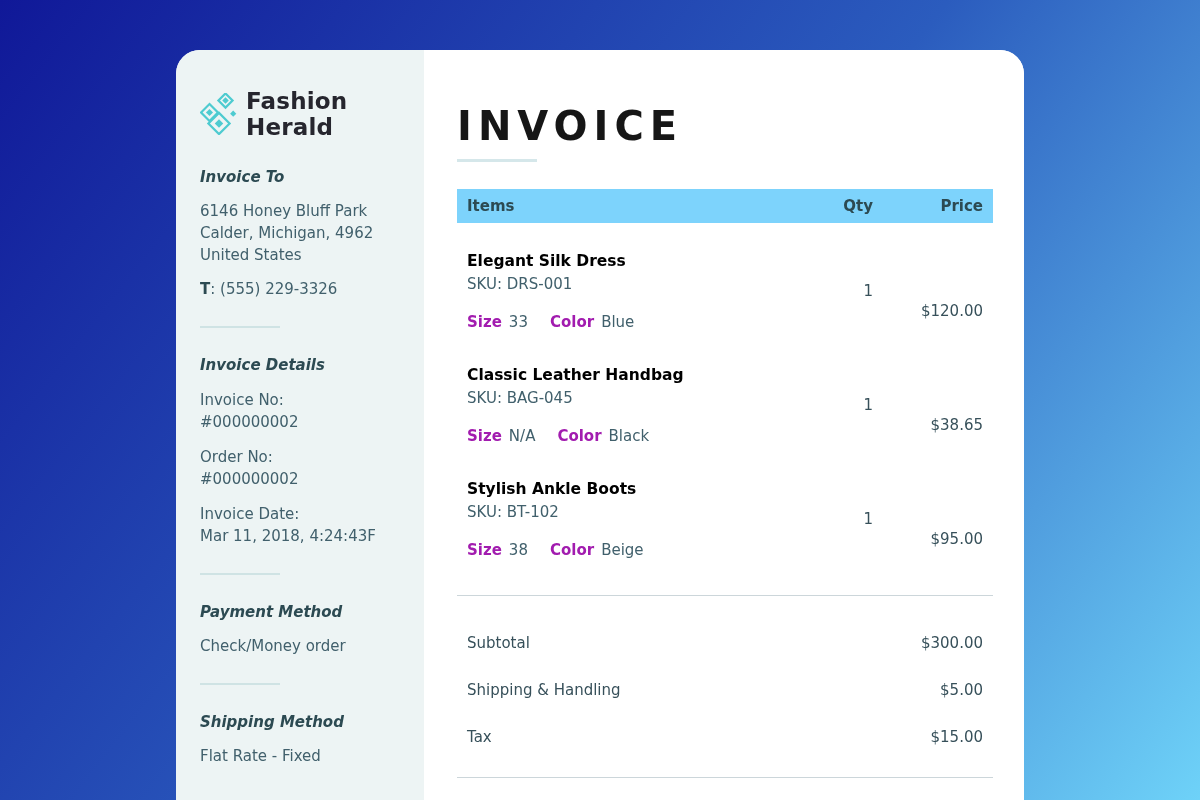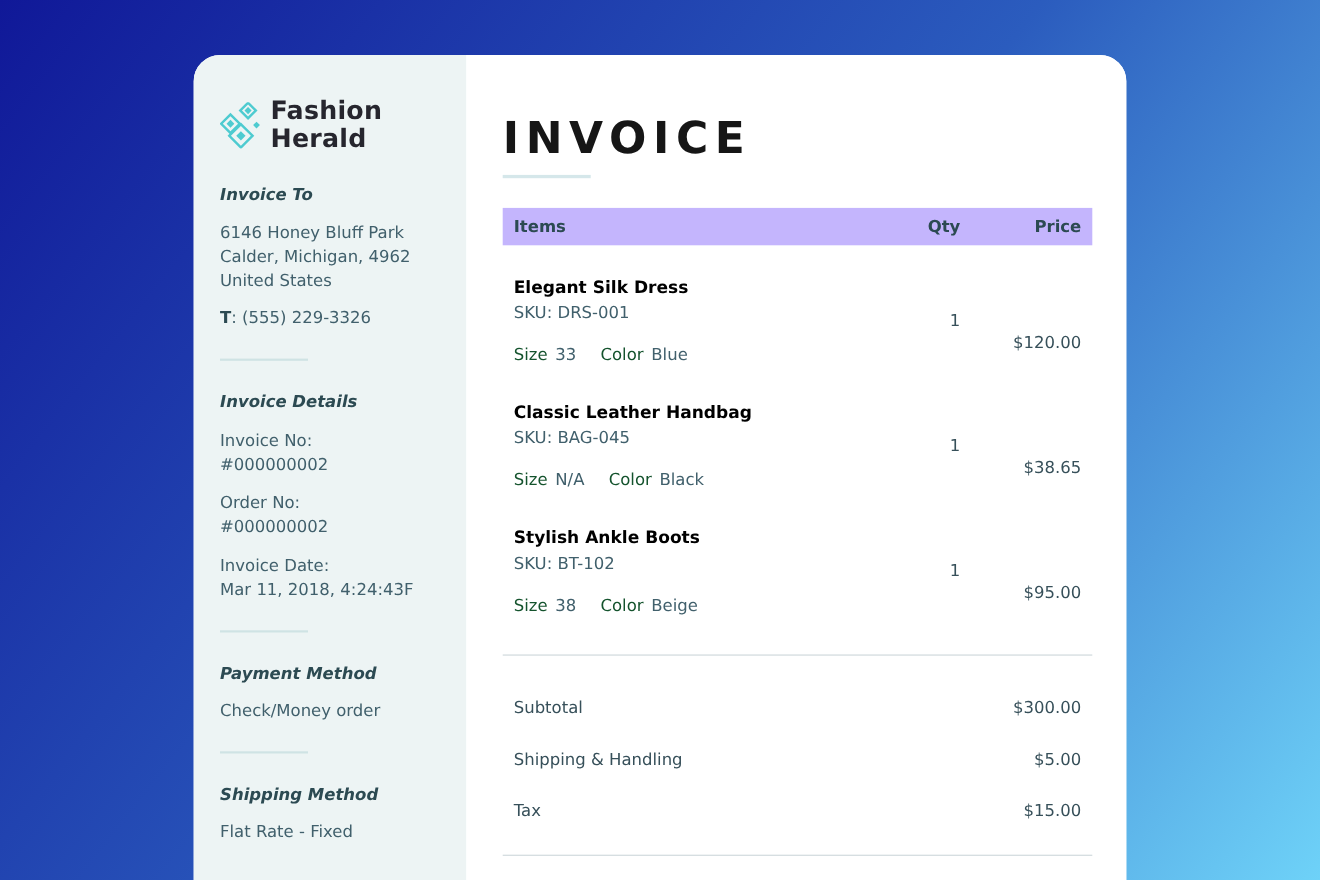--- a/index.html
+++ b/index.html
@@ -53,39 +53,39 @@
   }
   .invoice-title {
     font-size: 40px; font-weight: 700; color: #161616;
     letter-spacing: 6px; line-height: 42px;
   }
   .title-underline {
     width: 80px; height: 3px; background: #d5e7ea; margin-top: 12px; border: none;
   }
   .table-header {
     margin-top: 27px;
-    background: #c4b5fd;
+    background: #7dd3fc;
     height: 34px;
     display: flex; align-items: center;
     padding: 5px 10px;
     font-size: 15px; font-weight: 700; color: #2c4a52;
   }
   .col-items { flex: 1; }
   .col-qty   { width: 60px; text-align: right; }
   .col-price { width: 110px; text-align: right; }
   .item-row {
     display: flex; align-items: center;
     padding: 22px 10px 0 10px;
     min-height: 114px;
   }
   .item-info { flex: 1; }
   .item-name { font-size: 15.5px; font-weight: 700; color: #000000; line-height: 23px; }
   .item-sku  { font-size: 15px; color: #41606c; line-height: 23px; }
   .item-variants { margin-top: 15px; font-size: 15px; line-height: 22px; }
-  .variant-label { font-weight: 400; color: #14532d; }
+  .variant-label { font-weight: 700; color: #a21caf; }
   .variant-value { color: #41606c; margin-left: 7px; }
   .variant-gap { margin-left: 22px; }
   .item-qty   { width: 60px; text-align: right; font-size: 15px; color: #37505a; }
   .item-price { width: 110px; text-align: right; font-size: 15px; color: #37505a; margin-top: 40px; }
   .totals-divider {
     height: 1px; background: #ccd6da; border: none; margin-top: 30px;
   }
   .totals-block { padding: 10px 10px 0 10px; }
   .total-row {
     display: flex; justify-content: space-between;

